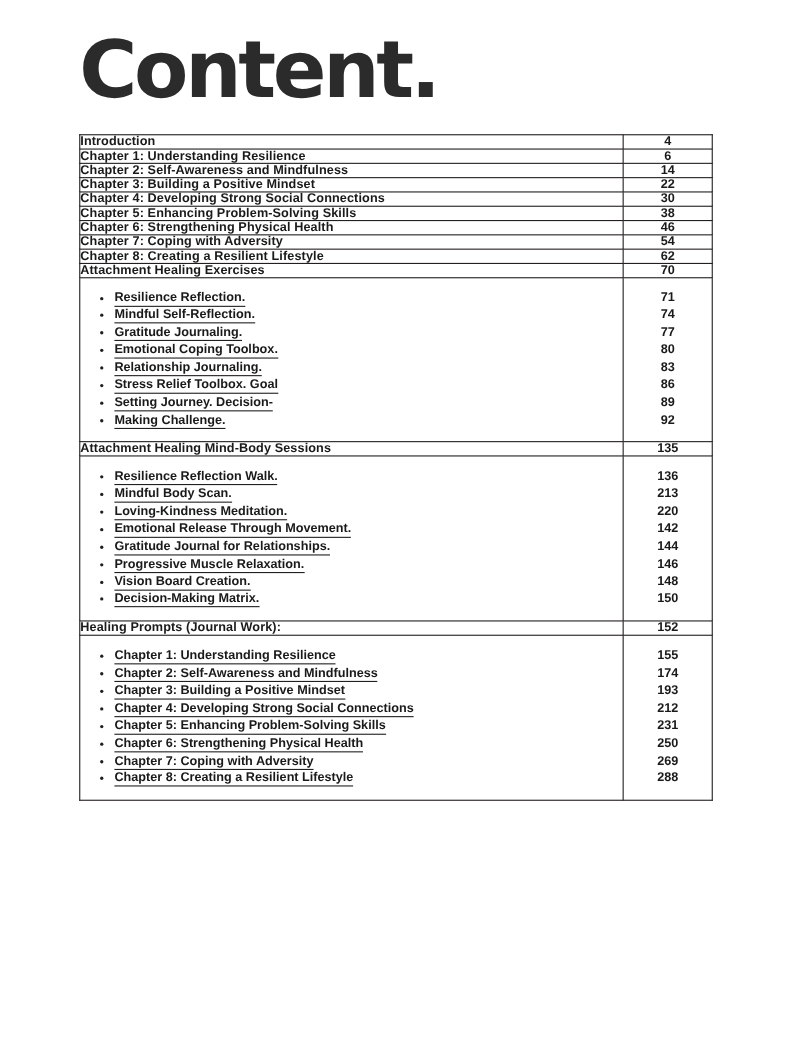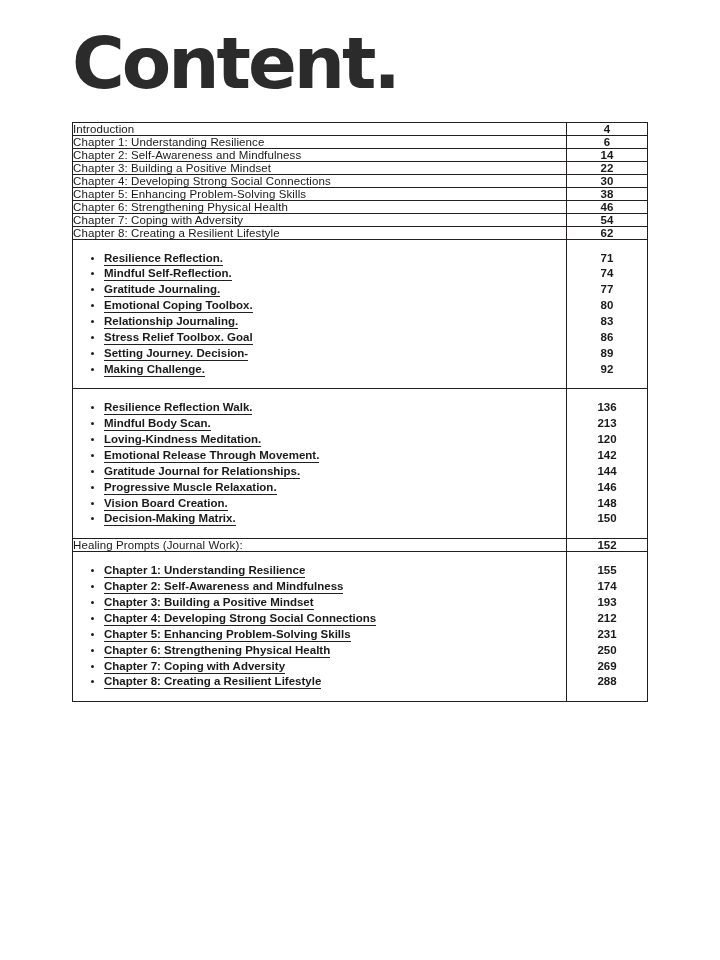--- a/index.html
+++ b/index.html
@@ -36,21 +36,21 @@
     table-layout: fixed;
   }
   table.toc td {
     border: 1px solid #231f20;
     vertical-align: middle;
     padding: 0;
   }
   td.label {
     padding: 10px 14px;
     font-size: 11.5px;
-    font-weight: 400;
+    font-weight: 700;
     letter-spacing: 0.1px;
   }
   td.page-num {
     width: 80px;
     text-align: center;
     font-size: 11.5px;
     font-weight: 700;
     padding: 10px 4px;
   }
   
@@ -135,20 +135,24 @@
         <td class="label">Chapter 6: Strengthening Physical Health</td>
         <td class="page-num">46</td>
       </tr>
       <tr>
         <td class="label">Chapter 7: Coping with Adversity</td>
         <td class="page-num">54</td>
       </tr>
       <tr>
         <td class="label">Chapter 8: Creating a Resilient Lifestyle</td>
         <td class="page-num">62</td>
+      </tr>
+      <tr>
+        <td class="label">Attachment Healing Exercises</td>
+        <td class="page-num">70</td>
       </tr>
 
       <tr>
         <td class="sublist">
           <ul class="items">
             <li><span class="u">Resilience          Reflection.</span></li>
             <li><span class="u">Mindful           Self-Reflection.</span></li>
             <li><span class="u">Gratitude            Journaling.</span></li>
             <li><span class="u">Emotional  Coping  Toolbox.</span></li>
             <li><span class="u">Relationship          Journaling.</span></li>
@@ -162,38 +166,42 @@
           <span class="numline">74</span>
           <span class="numline">77</span>
           <span class="numline">80</span>
           <span class="numline">83</span>
           <span class="numline">86</span>
           <span class="numline">89</span>
           <span class="numline">92</span>
         </td>
       </tr>
 
+      <tr>
+        <td class="label">Attachment Healing Mind-Body Sessions</td>
+        <td class="page-num">135</td>
+      </tr>
 
       <tr>
         <td class="sublist">
           <ul class="items">
             <li><span class="u">Resilience Reflection Walk.</span></li>
             <li><span class="u">Mindful Body Scan.</span></li>
             <li><span class="u">Loving-Kindness Meditation.</span></li>
             <li><span class="u">Emotional Release Through Movement.</span></li>
             <li><span class="u">Gratitude Journal for Relationships.</span></li>
             <li><span class="u">Progressive Muscle Relaxation.</span></li>
             <li><span class="u">Vision Board Creation.</span></li>
             <li><span class="u">Decision-Making Matrix.</span></li>
           </ul>
         </td>
         <td class="subnums">
           <span class="numline">136</span>
           <span class="numline">213</span>
-          <span class="numline">120</span>
+          <span class="numline">220</span>
           <span class="numline">142</span>
           <span class="numline">144</span>
           <span class="numline">146</span>
           <span class="numline">148</span>
           <span class="numline">150</span>
         </td>
       </tr>
 
       <tr>
         <td class="label">Healing Prompts (Journal Work):</td>

